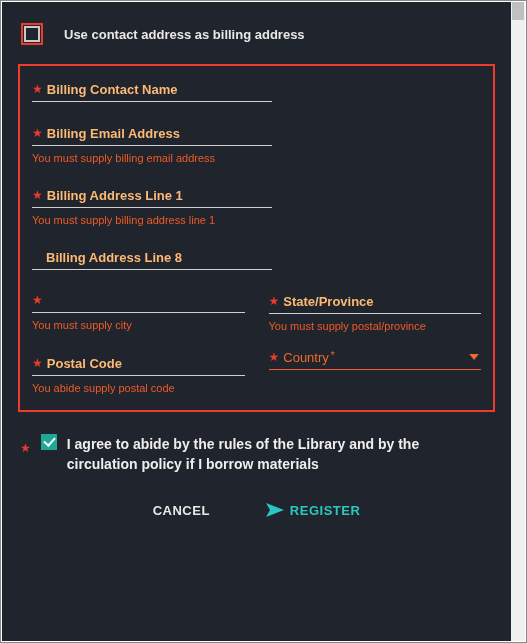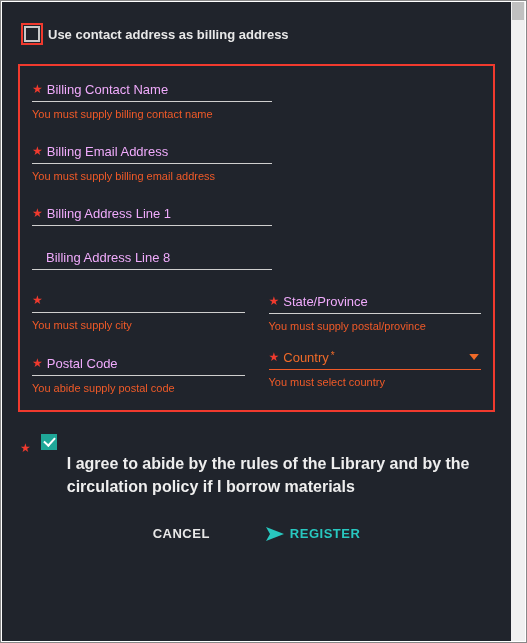--- a/index.html
+++ b/index.html
@@ -18,21 +18,21 @@
     background: #c0c0c0;
   }
   .panel {
     position: absolute; left: 1px; top: 1px; right: 15px; bottom: 1px;
     background: #20242c; padding: 24px 16px 16px 16px; color: #e8e8e8;
   }
   .form-box {
     border: 2px solid #f03a2e; padding: 8px 12px 16px 12px; margin-top: 22px;
   }
   .checkbox-row {
-    display: flex; align-items: center; gap: 8px; font-weight: 600; font-size: 13px;
+    display: flex; align-items: center; gap: 24px; font-weight: 600; font-size: 13px;
   }
   .checkbox-top {
     margin-left: 6px;
   }
   .cb {
     width: 16px; height: 16px; border: 2px solid #c9c9c9; position: relative;
     flex: 0 0 auto; cursor: pointer; background: #20242c;
   }
   .cb.highlight-red { outline: 2px solid #f03a2e; outline-offset: 1px; }
   .cb.checked {
@@ -44,34 +44,34 @@
   }
   .two-col { display: flex; gap: 24px; }
   .two-col .field { flex: 1 1 0; }
   .field { margin-top: 24px; }
   .field-line {
     display: flex; align-items: flex-end; gap: 4px;
     border-bottom: 1px solid #cfcfcf; padding-bottom: 4px;
   }
   .field-line.underline-orange { border-bottom-color: #f05a28; }
   .star { color: #f03a2e; font-size: 12px; line-height: 1; margin-bottom: 2px; }
-  .label { font-size: 13px; font-weight: 400; color: #f0abfc; width: 100%; }
+  .label { font-size: 13px; font-weight: 700; color: #fdba74; width: 100%; }
   .label.orange { color: #f06a28; font-weight: 400; text-align: right; }
   .label.orange .supstar { color: #f06a28; font-size: 10px; vertical-align: top; margin-left: 2px; }
   .dropdown {
     color: #f06a28; font-size: 12px; transform: scaleX(1.6) translateY(-2px);
     margin-right: 4px;
   }
   .err { color: #f05a28; font-size: 11px; margin-top: 6px; }
   .agree-row {
     display: flex; align-items: flex-start; gap: 10px; margin-top: 22px;
     margin-left: 2px; padding-right: 10px;
   }
   .agree-row .star { margin-top: 8px; }
-  .agree-text { font-size: 16px; font-weight: 700; line-height: 1.45; color: #eee; margin-top: 18px; }
+  .agree-text { font-size: 14px; font-weight: 700; line-height: 1.45; color: #eee; }
   .actions {
     display: flex; justify-content: center; align-items: center; gap: 56px;
     margin-top: 28px;
   }
   .btn {
     font-size: 13px; font-weight: 700; letter-spacing: 0.5px; cursor: pointer;
     background: none; border: none; display: flex; align-items: center; gap: 6px;
   }
   .btn.cancel { color: #e8e8e8; }
   .btn.register { color: #28c8c0; align-items: center; }
@@ -92,36 +92,36 @@
       <span>Use contact address as billing address</span>
     </div>
 
     <div class="form-box">
 
       <div class="field" style="margin-top:8px; max-width:240px;">
         <div class="field-line">
           <span class="star">★</span>
           <span class="label">Billing Contact Name</span>
         </div>
-        <div class="err">You must supply billing contact name</div>
       </div>
 
       <div class="field" style="max-width:240px;">
         <div class="field-line">
           <span class="star">★</span>
           <span class="label">Billing Email Address</span>
         </div>
         <div class="err">You must supply billing email address</div>
       </div>
 
       <div class="field" style="max-width:240px;">
         <div class="field-line">
           <span class="star">★</span>
           <span class="label">Billing Address Line 1</span>
         </div>
+        <div class="err">You must supply billing address line 1</div>
       </div>
 
       <div class="field" style="max-width:240px;">
         <div class="field-line">
           <span class="label" style="padding-left:14px;">Billing Address Line 8</span>
         </div>
       </div>
 
       <div class="two-col">
         <div class="field">
@@ -148,21 +148,20 @@
           <div class="err">You abide supply postal code</div>
         </div>
         <div class="field" style="margin-top:18px;">
           <div class="field-line underline-orange" style="justify-content:space-between;">
             <span style="display:flex;align-items:flex-end;gap:4px;">
               <span class="star">★</span>
               <span class="label orange"><span>Country</span><span class="supstar">*</span></span>
             </span>
             <span class="dropdown">▾</span>
           </div>
-          <div class="err">You must select country</div>
         </div>
       </div>
 
     </div>
 
     <div class="agree-row">
       <span class="star">★</span>
       <div class="cb checked"></div>
       <span class="agree-text">I agree to abide by the rules of the Library and by the circulation policy if I borrow materials</span>
     </div>

